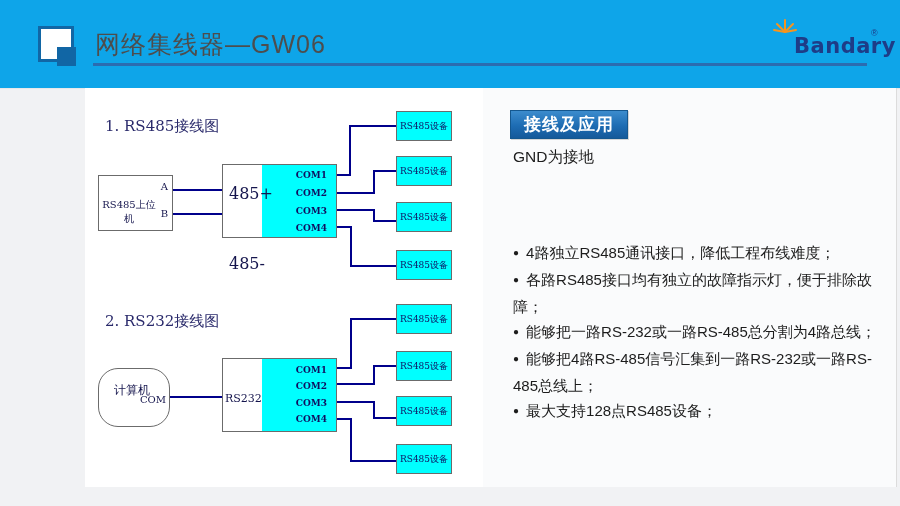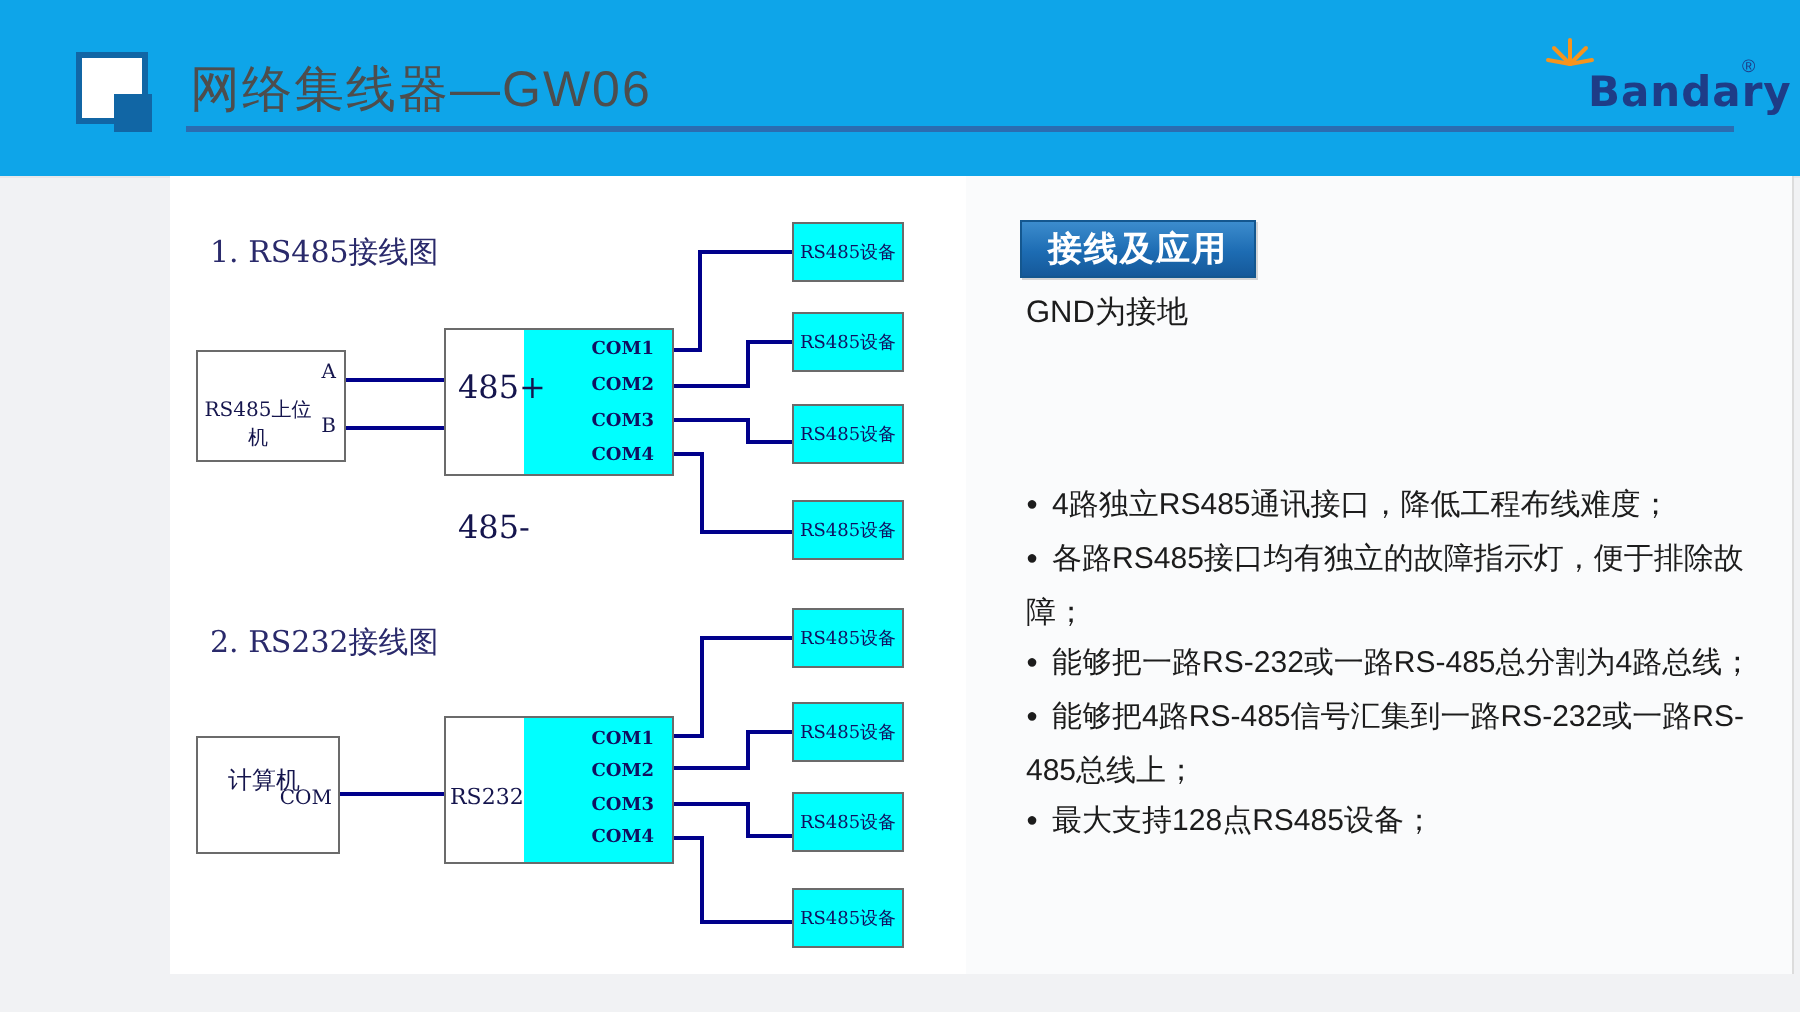--- a/index.html
+++ b/index.html
@@ -109,21 +109,21 @@
 <div class="wire" style="left:350px;top:226px;width:2px;height:41px;"></div>
 <div class="wire" style="left:350px;top:265px;width:46px;height:2px;"></div>
 
 <div class="dev" style="top:111px;">RS485设备</div>
 <div class="dev" style="top:156px;">RS485设备</div>
 <div class="dev" style="top:202px;">RS485设备</div>
 <div class="dev" style="top:250px;">RS485设备</div>
 
 <div class="abs dia-title" style="left:105px;top:312px;">2. RS232接线图</div>
 
-<div class="box" style="left:98px;top:368px;width:72px;height:59px;">
+<div class="box" style="left:98px;top:368px;width:72px;height:59px;border-radius:20px;">
   <span class="dia-text" style="left:0;top:13px;width:66px;font-size:12px;text-align:center;">计算机</span>
   <span class="dia-text" style="right:3px;top:25px;font-size:10px;margin-left:12px;">COM</span>
 </div>
 
 <div class="wire" style="left:170px;top:396px;width:52px;height:2px;"></div>
 
 <div class="box" style="left:222px;top:358px;width:115px;height:74px;">
   <div class="cyan" style="position:absolute;left:39px;top:0;width:74px;height:72px;"></div>
   <span class="dia-text" style="left:2px;top:33px;width:36px;font-size:11px;text-align:center;">RS232</span>
   <span class="comlbl" style="top:6px;">COM1</span>

